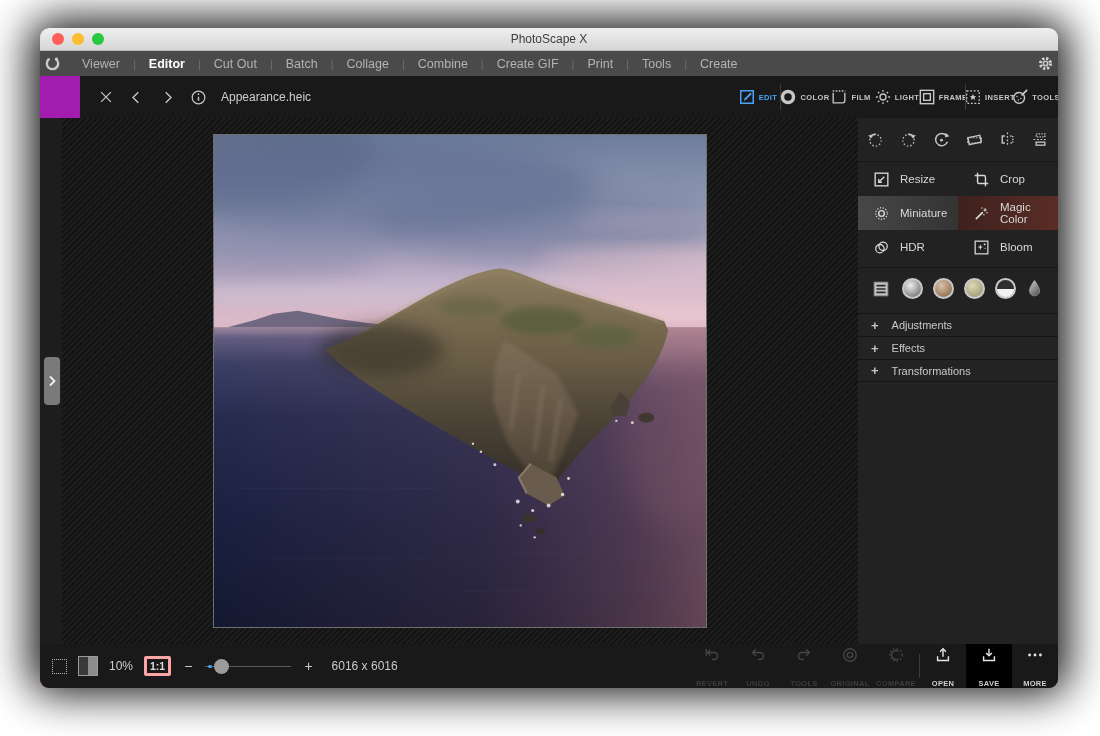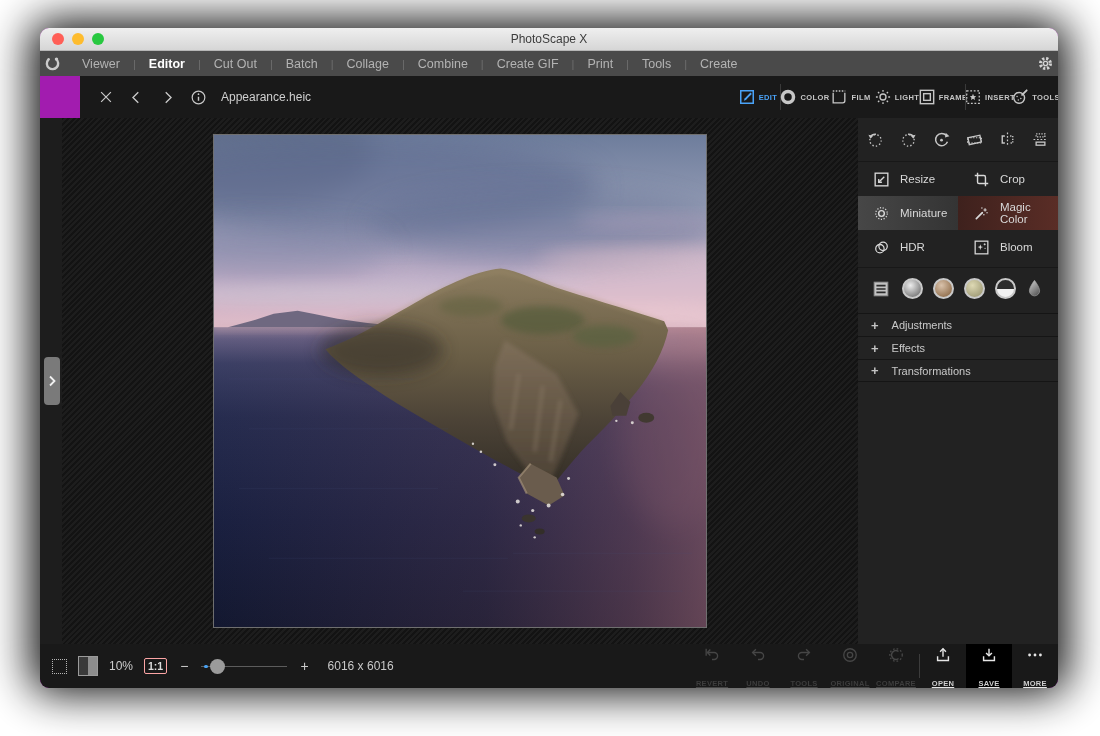--- a/index.html
+++ b/index.html
@@ -77,30 +77,30 @@
   .section-row:last-child { border-bottom:1px solid #151515; }
   .plus { font-size:13px; font-weight:bold; color:#c4c4c4; }
 
   
   .statusbar { flex:0 0 44px; background:#191919; display:flex; align-items:center; }
   .sb-left { display:flex; align-items:center; gap:11px; padding-left:12px; }
   .sel-icon { width:15px; height:15px; border:1px dotted #b5b5b5; }
   .bgtoggle { width:20px; height:20px; border:1px solid #9b9b9b;
     background:linear-gradient(90deg,#3a3a3a 50%, #8d8d8d 50%); }
   .zoomtext { color:#cccccc; font-size:12px; }
-  .ratio { color:#dddddd; font-size:10.5px; font-weight:bold; border:1px solid #fca5a5;
+  .ratio { color:#dddddd; font-size:10.5px; font-weight:bold; border:3px solid #fca5a5;
     padding:1px 3px; border-radius:2px; }
   .zsign { color:#cccccc; font-size:14px; padding:0 2px; }
   .slider { width:86px; height:15px; position:relative; }
   .slider .track { position:absolute; top:7px; left:0; right:0; height:1.5px; background:#5c5c5c; }
   .slider .tick { position:absolute; left:3px; top:6px; width:3.5px; height:3.5px; background:#49a0f0; border-radius:50%; }
   .slider .handle { position:absolute; left:9px; top:0; width:15px; height:15px; background:#9b9b9b; border-radius:50%; }
   .dims { color:#c9c9c9; font-size:12px; margin-left:6px; white-space:nowrap; }
   .sb-right { margin-left:auto; display:flex; align-items:stretch; height:100%; }
-  .action { width:46px; display:flex; flex-direction:column; align-items:center; justify-content:center; gap:14px;text-decoration:underline; }
+  .action { width:46px; display:flex; flex-direction:column; align-items:center; justify-content:center; gap:14px; }
   .action .alabel { font-size:7.5px; font-weight:bold; letter-spacing:.3px; }
   .action.disabled { color:#464646; }
   .action.disabled .alabel { color:#3d3d3d; }
   .action.enabled { color:#e6e6e6; }
   .action.enabled .alabel { color:#cfcfcf; }
   .action.save { background:#000000; }
   .sb-sep { width:1px; background:#3c3c3c; margin:10px 0; }
   svg.ic { flex:0 0 auto; }
 </style>
 </head>

